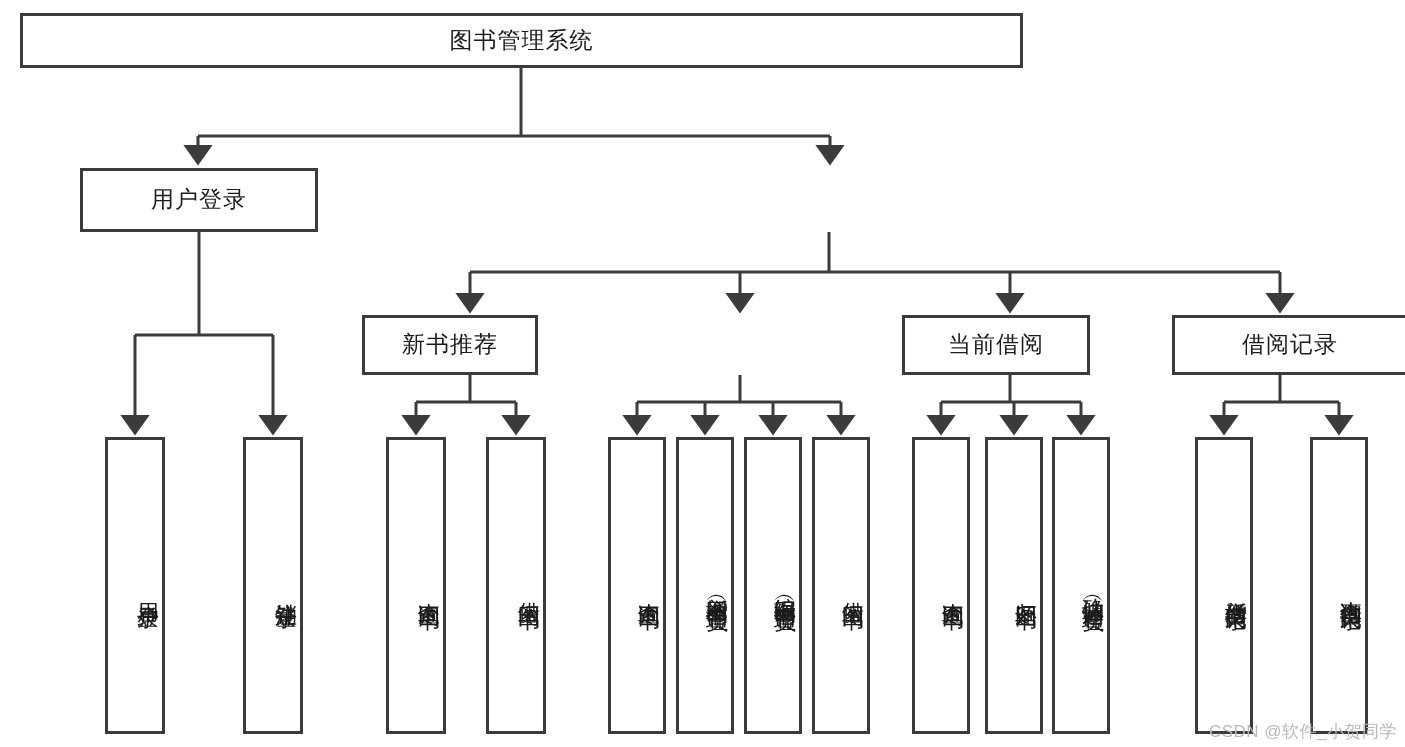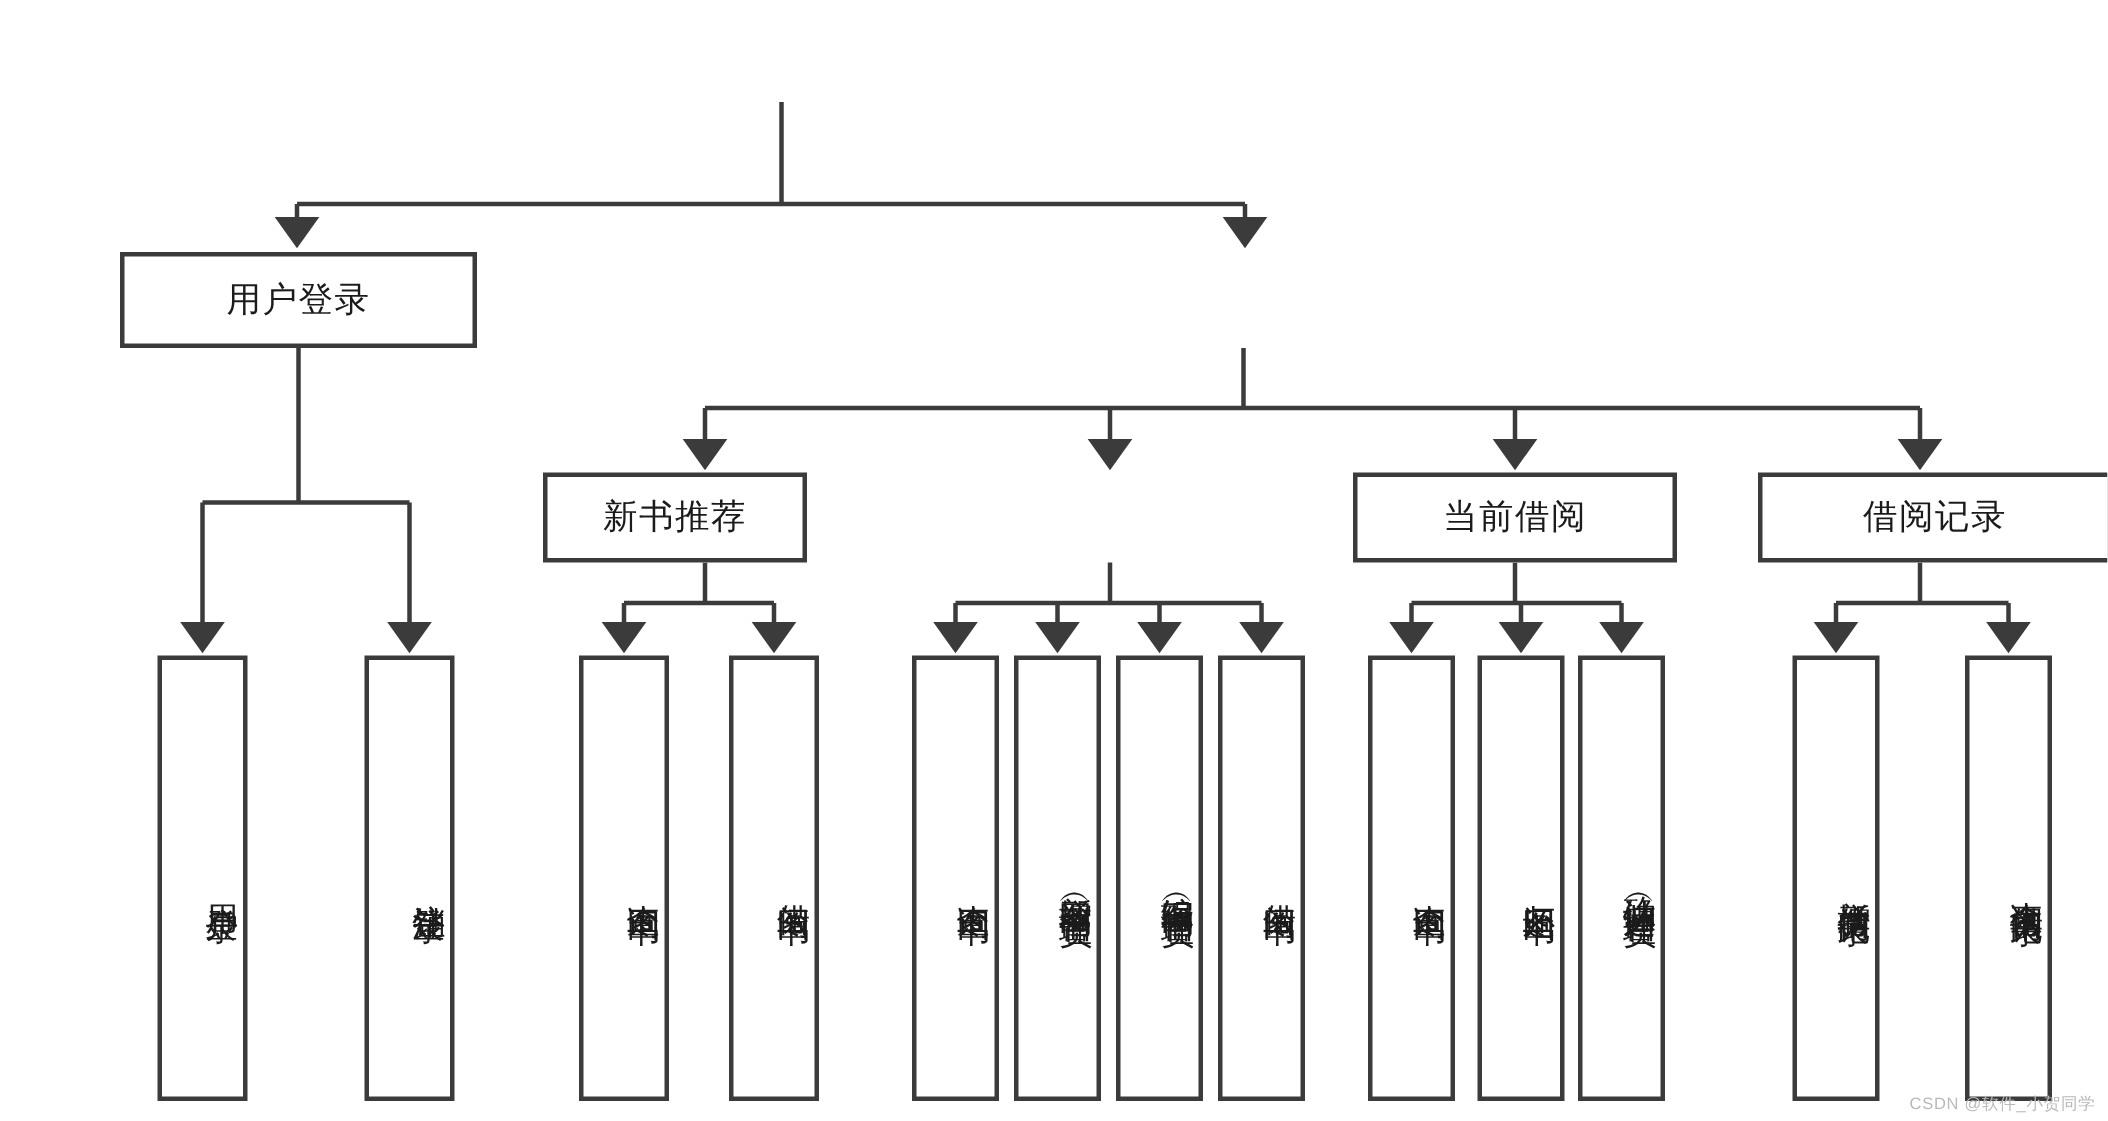--- a/index.html
+++ b/index.html
@@ -64,21 +64,21 @@
     stroke-width: 3;
     fill: none;
   }
   .arrow-head {
     fill: #3b3b3b;
   }
   #watermark {
     position: absolute;
     right: 8px;
     bottom: 4px;
-    font-size: 11px;
+    font-size: 17px;
     color: #b9b9b9;
     letter-spacing: 0.5px;
     white-space: nowrap;
   }
 </style>
 </head>
 <body>
 
 <div id="canvas">
 
@@ -123,28 +123,29 @@
     <path class="edge-line" d="M941,402 L941,422" marker-end="url(#arrow)"></path>
     <path class="edge-line" d="M1014,402 L1014,422" marker-end="url(#arrow)"></path>
     <path class="edge-line" d="M1081,402 L1081,422" marker-end="url(#arrow)"></path>
 
     <path class="edge-line" d="M1280,375 L1280,402"></path>
     <path class="edge-line" d="M1224,402 L1339,402"></path>
     <path class="edge-line" d="M1224,402 L1224,422" marker-end="url(#arrow)"></path>
     <path class="edge-line" d="M1339,402 L1339,422" marker-end="url(#arrow)"></path>
   </svg>
 
+  <div class="node horiz" id="root-node" style="left:20px; top:13px; width:1003px; height:55px;">图书管理系统</div>
 
   <div class="node horiz" style="left:80px; top:168px; width:238px; height:64px;">用户登录</div>
 
 
   <div class="node horiz" style="left:362px; top:315px; width:176px; height:60px;">新书推荐</div>
 
 
-  <div class="node horiz" style="left:902px; top:315px; width:216px; height:60px;">当前借阅</div>
+  <div class="node horiz" style="left:902px; top:315px; width:188px; height:60px;">当前借阅</div>
 
   <div class="node horiz" style="left:1172px; top:315px; width:236px; height:60px;">借阅记录</div>
 
   <div class="node vert" style="left:105px; top:437px; width:60px; height:297px;">
     <span class="vtext">用户登录</span>
   </div>
 
   <div class="node vert" style="left:243px; top:437px; width:60px; height:297px;">
     <span class="vtext">注销登录</span>
   </div>

